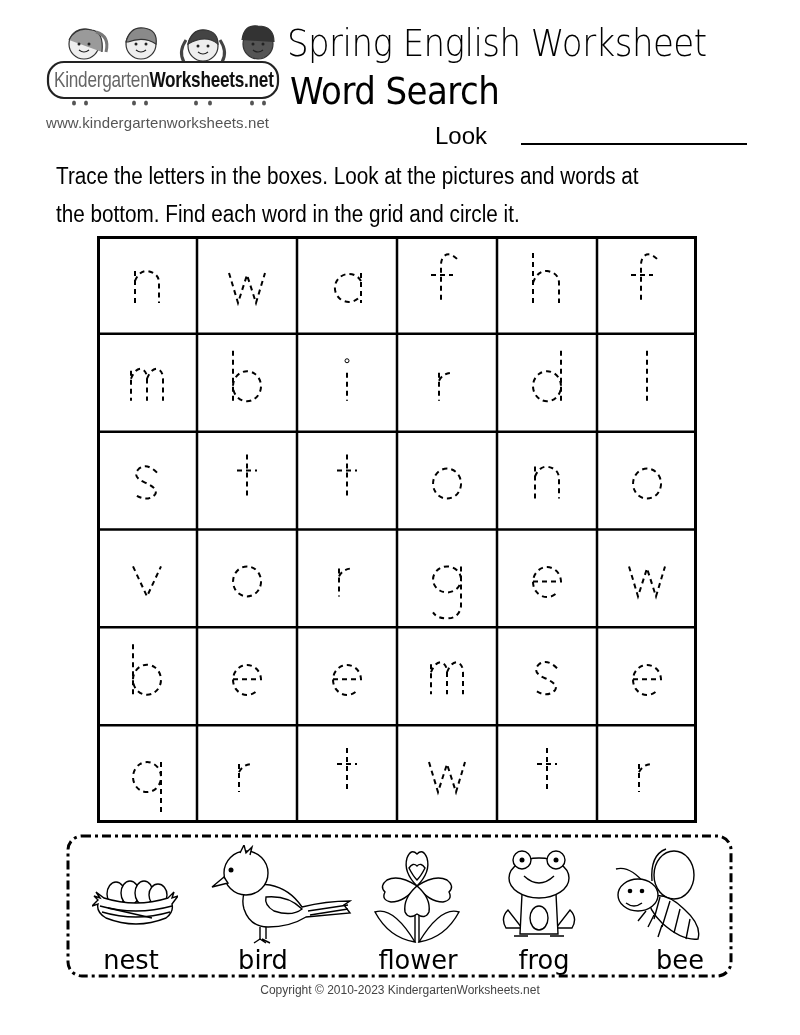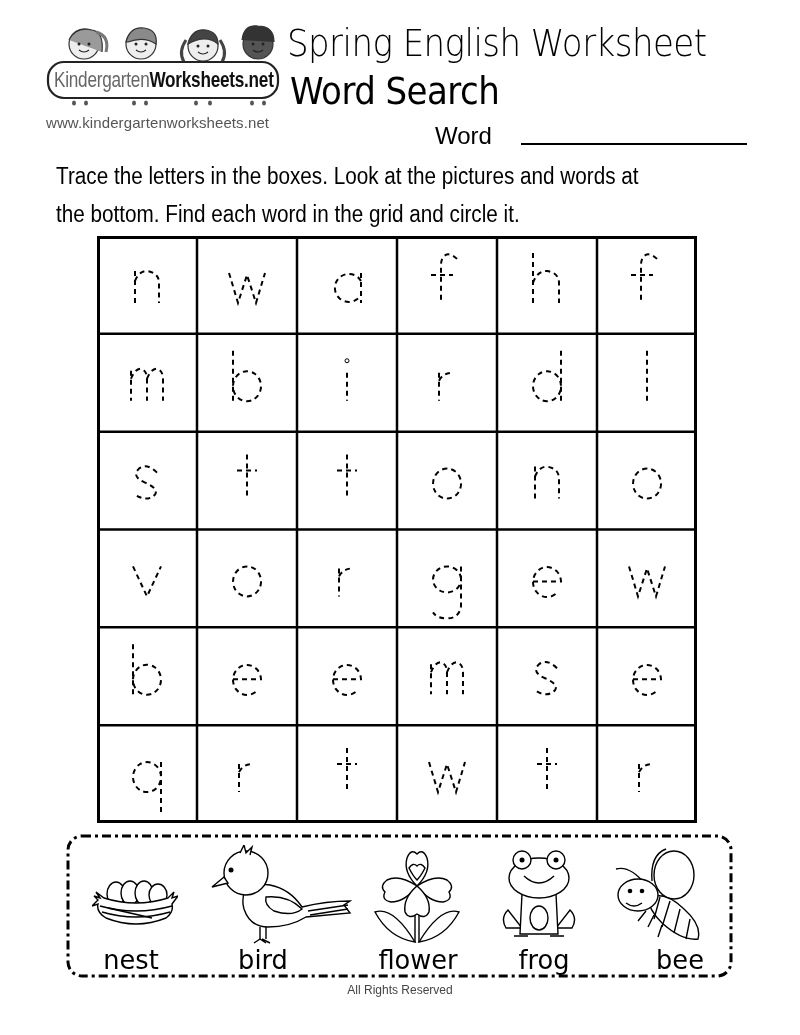--- a/index.html
+++ b/index.html
@@ -70,21 +70,21 @@
   </svg>
   <div class="abs" style="left:8px;top:45px;font-family:'Liberation Sans',sans-serif;font-size:22px;white-space:nowrap;transform:scaleX(0.78);transform-origin:left top;letter-spacing:-0.3px;">
     <span style="color:#666;">Kindergarten</span><span style="color:#111;font-weight:bold;">Worksheets.net</span>
   </div>
 </div>
 <div id="site-url" class="abs">www.kindergartenworksheets.net</div>
 
 <div id="title1" class="abs">Spring English Worksheet</div>
 <div id="title2" class="abs">Word Search</div>
 
-<div id="name-label" class="abs">Word</div>
+<div id="name-label" class="abs">Look</div>
 <div id="name-line" class="abs"></div>
 
 <div id="instr1" class="abs instr">Trace the letters in the boxes. Look at the pictures and words at</div>
 <div id="instr2" class="abs instr">the bottom. Find each word in the grid and circle it.</div>
 
 <div id="grid" class="abs">
   <svg id="grid-svg" width="600" height="587" viewBox="0 0 600 587">
       <rect x="1.5" y="1.5" width="597" height="584" fill="none" stroke="#000000" stroke-width="3"></rect>
       <line x1="100" y1="0" x2="100" y2="587" stroke="#000000" stroke-width="2.5"></line>
       <line x1="200" y1="0" x2="200" y2="587" stroke="#000000" stroke-width="2.5"></line>
@@ -329,14 +329,14 @@
   </svg>
 </div>
 
 <div class="word" style="left:131px;">nest</div>
 <div class="word" style="left:263px;">bird</div>
 <div class="word" style="left:418px;">flower</div>
 <div class="word" style="left:544px;">frog</div>
 <div class="word" style="left:680px;">bee</div>
 
 <div id="copyright" class="abs">
-  <div>All Rights Reserved</div>
+  <div>Copyright © 2010-2023 KindergartenWorksheets.net</div>
 </div>
 
 </body></html>

